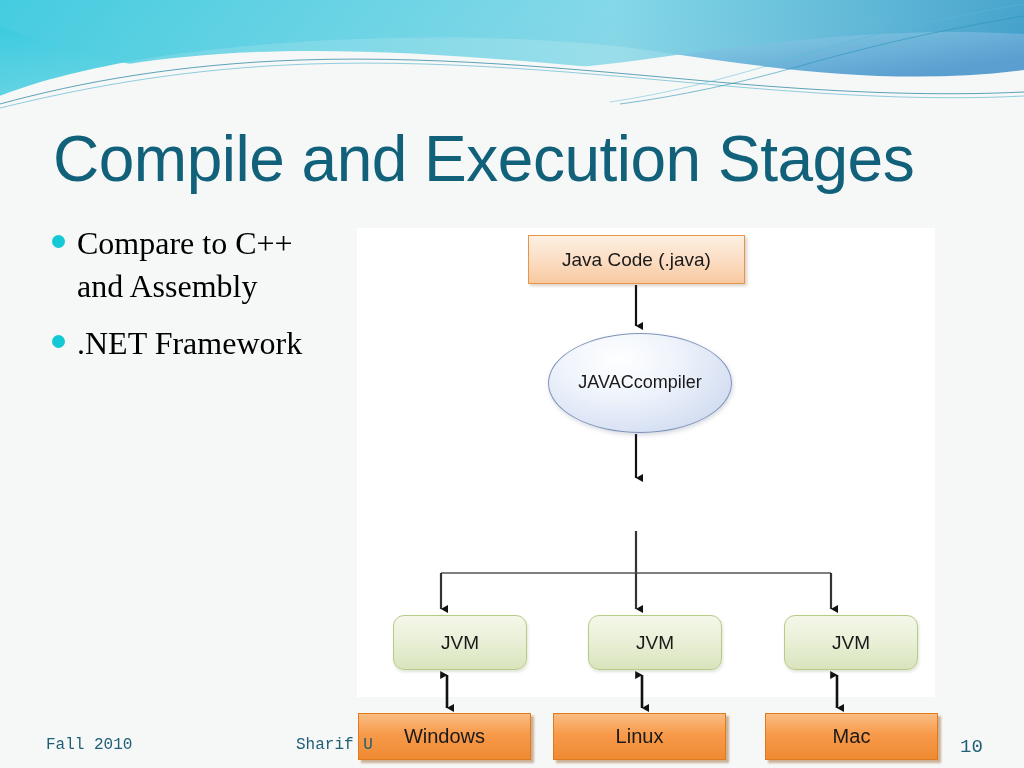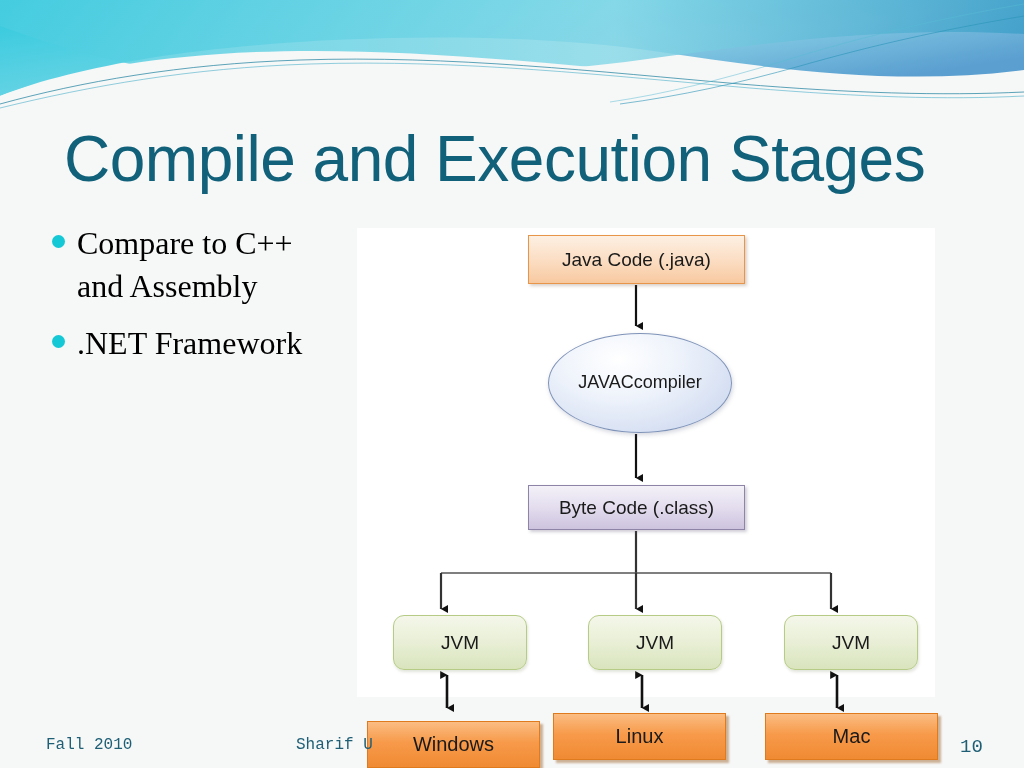--- a/index.html
+++ b/index.html
@@ -8,21 +8,21 @@
     background:#f6f7f7;
     font-family:"Liberation Serif",serif;
   }
 
   
   .header-band{position:absolute;left:0;top:0;width:1024px;height:110px;overflow:hidden;}
   .header-band svg{display:block;}
 
   
   .slide-title{
-    position:absolute;left:64px;top:126px;width:900px;
+    position:absolute;left:53px;top:126px;width:900px;
     font-family:"Liberation Sans",sans-serif;
     font-size:64px;line-height:1.05;font-weight:400;
     color:#11617a;letter-spacing:-0.5px;
     white-space:nowrap;
   }
 
   
   .bullet-list{position:absolute;left:52px;top:222px;width:280px;}
   .bullet-row{display:flex;align-items:flex-start;margin-bottom:14px;}
   .bullet-dot{
@@ -87,21 +87,21 @@
   .jvm-2{left:219px;}
   .jvm-3{left:415px;}
   
   .node-os{
     top:485px;width:173px;height:47px;
     background:linear-gradient(180deg,#fbbd83 0%,#f79a4a 45%,#f08a33 100%);
     border:1px solid #e07a1f;
     font-size:20px;
     box-shadow:3px 3px 2px rgba(150,90,30,.45);
   }
-  .os-1{left:10px;margin-top:8px;}
+  .os-1{left:1px;}
   .os-2{left:196px;}
   .os-3{left:408px;}
 
   
   .footer{
     position:absolute;left:0;top:730px;width:1024px;height:38px;
     font-family:Liberation Mono, monospace;
     font-size:16px;color:#1f5f75;padding-left:20px;
   }
   .footer-left{position:absolute;left:46px;top:6px;}
@@ -177,21 +177,20 @@
     <line x1="480" y1="447" x2="480" y2="480" stroke="#111" stroke-width="2.6" marker-end="url(#arr)" marker-start="url(#arrUp)"></line>
   </svg>
 
   <div class="node node-java">Java Code (.java)</div>
 
   <div class="node node-javac">
     <span>JAVAC</span>
     <span>compiler</span>
   </div>
 
-  <div class="node node-byte">Byte Code (.class)</div>
 
   <div class="node node-jvm jvm-1">JVM</div>
   <div class="node node-jvm jvm-2">JVM</div>
   <div class="node node-jvm jvm-3">JVM</div>
 
   <div class="node node-os os-1">Windows</div>
   <div class="node node-os os-2">Linux</div>
   <div class="node node-os os-3">Mac</div>
 </div>
 

